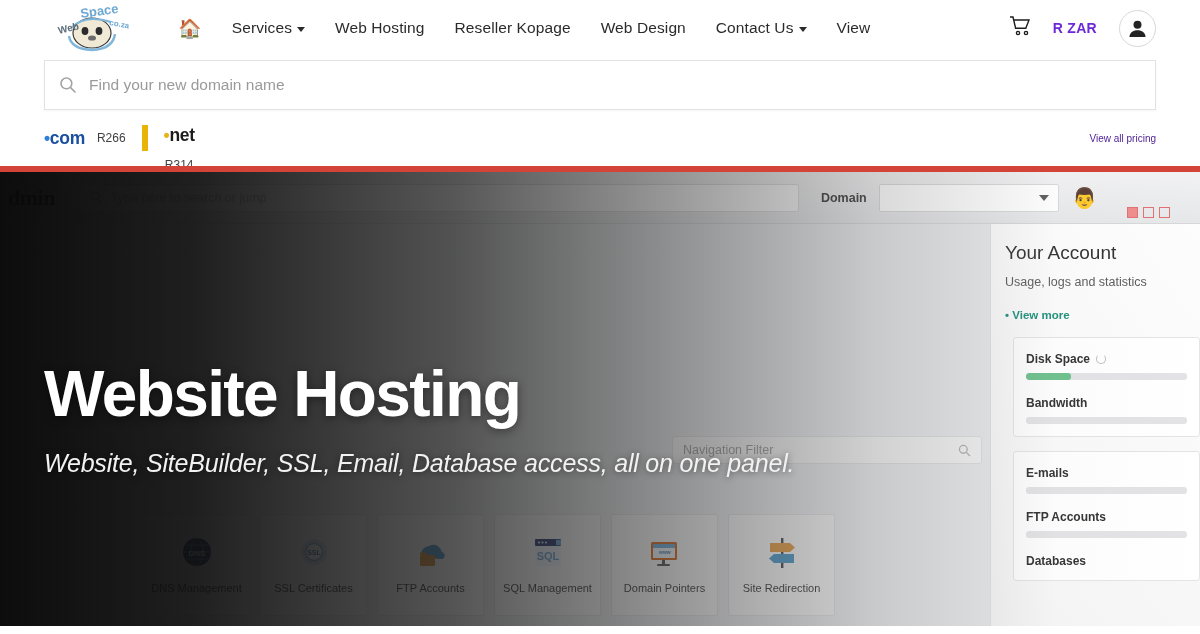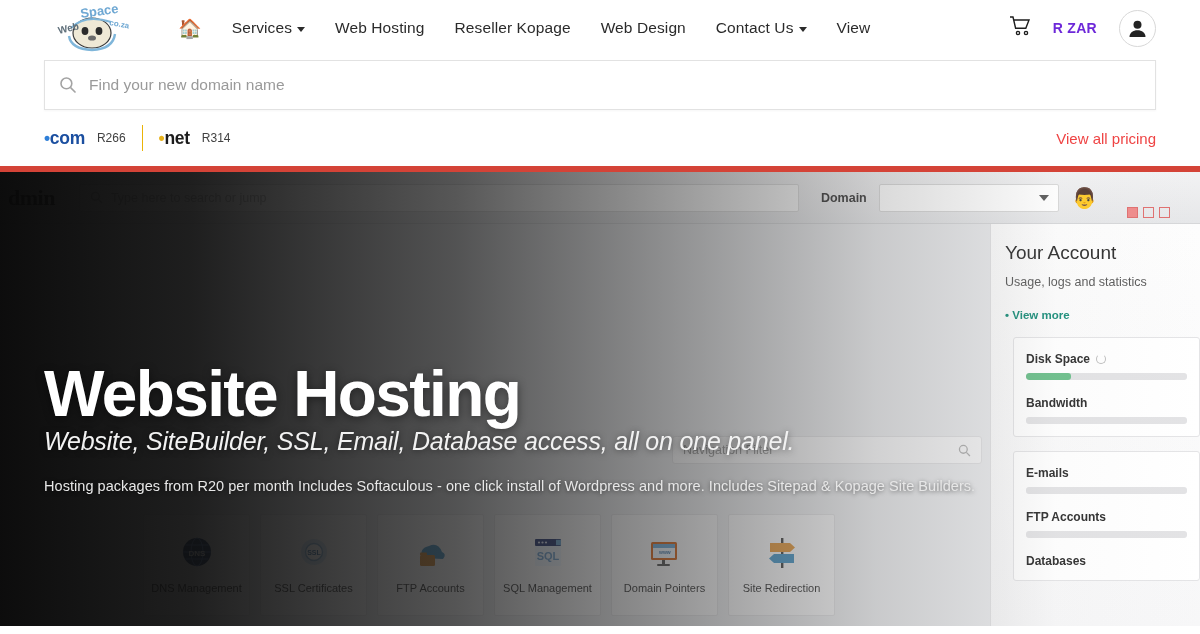--- a/index.html
+++ b/index.html
@@ -54,28 +54,28 @@
   }
   .btn-transfer {
     width:112px; border:none; border-left:1px solid #e2e2e2; background:#fff; color:#303030;
     font-size:15.5px; font-family:"Liberation Sans", sans-serif; cursor:pointer;
   }
 
   
   .tldrow { margin: 0 44px; height: 56px; display:flex; align-items:center; }
   .tld { display:flex; align-items:center; gap:12px; padding: 0 16px; height: 26px; cursor:pointer;}
   .tld:first-child { padding-left:0; }
-  .tld + .tld { border-left:1px solid #eab308; }
+  .tld + .tld { border-left:6px solid #eab308;flex-direction:column; }
   .tld-price { font-size:12px; color:#414141; }
   .com-mark { font-size:17.5px; font-weight:700; color:#1b4fa0; letter-spacing:-.3px; }
   .com-dot { color:#2f7fd8; }
   .net-mark { font-size:17.5px; font-weight:700; color:#1c1c1c; letter-spacing:-.3px; }
   .net-dot { color:#e8b21b; }
   .coza-svg { display:block; }
-  .viewpricing { margin-left:auto; font-size:15px; color:#ef4444; cursor:pointer; }
+  .viewpricing { margin-left:auto; font-size:10px; color:#4c1d95; cursor:pointer; }
 
   
   .hero { position:relative; width:1200px; height:460px; overflow:hidden; background:#2b2b2b; }
   .hero-redbar { position:absolute; top:0; left:0; width:1200px; height:6px; background:#d44337; z-index:6;}
 
   
   .cp { position:absolute; inset:0; background:#e9eaec; }
   .cp-top {
     position:absolute; top:6px; left:0; width:1200px; height:52px;
     background: linear-gradient(180deg,#f2f2f3 0%, #e6e7e9 100%);
@@ -136,21 +136,21 @@
                 rgba(55,55,55,.5) 56%, rgba(110,110,110,.26) 73%, rgba(200,200,200,.06) 88%, rgba(255,255,255,0) 100%);
     z-index:4;
   }
 
   .hero-content { position:absolute; z-index:5; left:44px; top:196px; width:1060px; }
   .hero-title {
     font-size:64px; font-weight:700; color:#ffffff; letter-spacing:-1.6px; line-height:1.02;
     text-shadow: 0 2px 10px rgba(0,0,0,.45);
   }
   .hero-sub {
-    font-size:25px; font-style:italic; color:#f2f2f2; letter-spacing:-.2px;
+    margin-top:22px; font-size:25px; font-style:italic; color:#f2f2f2; letter-spacing:-.2px;
     text-shadow: 0 1px 6px rgba(0,0,0,.5);
   }
   .hero-desc {
     margin-top:22px; font-size:14.5px; color:#e7e7e7; letter-spacing:.05px;
     text-shadow: 0 1px 4px rgba(0,0,0,.55);
   }
   .hero-btn {
     margin-top:52px; display:inline-flex; align-items:center; justify-content:center;
     width:240px; height:44px; border:1px solid rgba(255,255,255,.28); background:rgba(255,255,255,.04);
     color:rgba(235,235,235,.55); font-size:15.5px; cursor:pointer;
@@ -393,17 +393,16 @@
           </div>
         </div>
       </div>
     </div>
 
     <div class="hero-shade"></div>
 
     <div class="hero-content">
       <div class="hero-title">Website Hosting</div>
       <div class="hero-sub">Website, SiteBuilder, SSL, Email, Database access, all on one panel.</div>
-      <div class="hero-desc">Hosting packages from R20 per month Includes Softaculous - one click install of Wordpress and more. Includes Sitepad &amp; Kopage Site Builders.</div>
     </div>
   </div>
 
 </div>
 
 </body></html>

